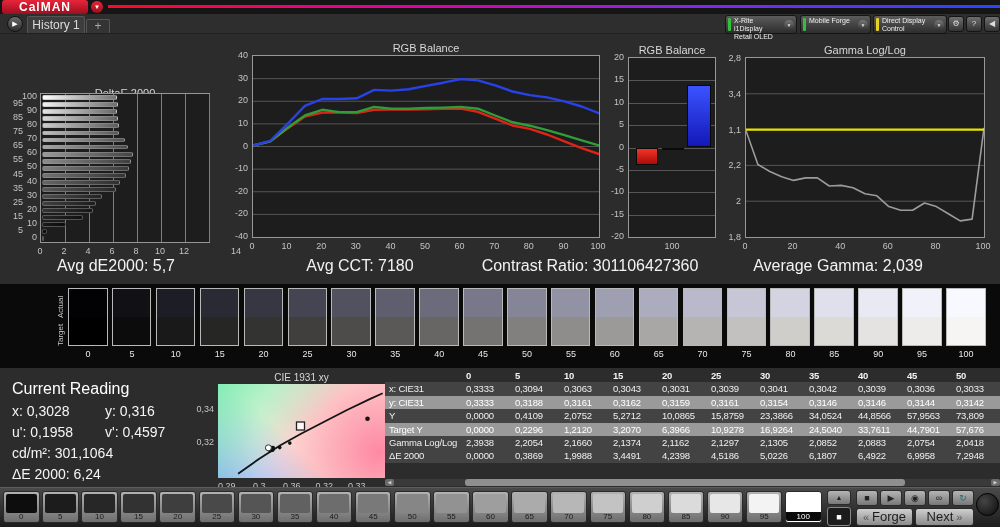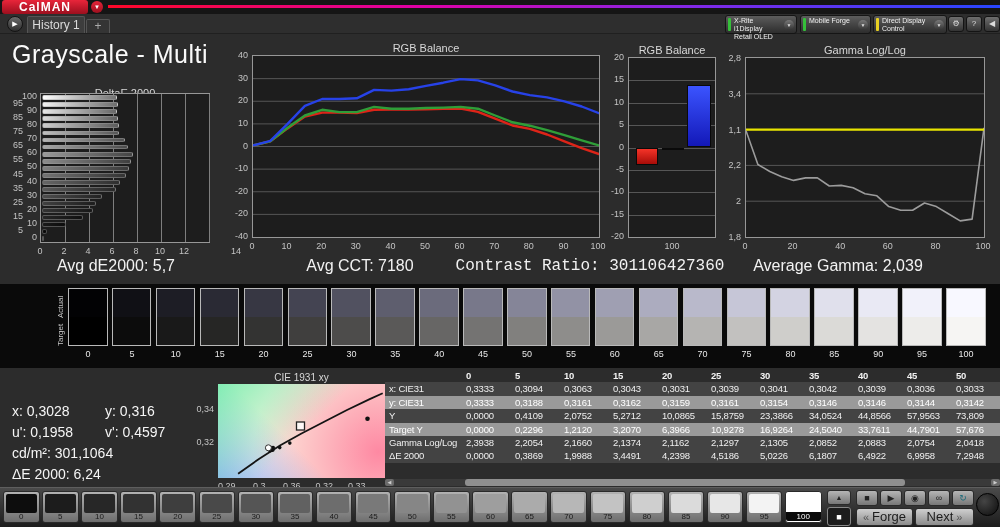--- a/index.html
+++ b/index.html
@@ -116,21 +116,20 @@
           <div class="meter-drop">▼</div>
         </div>
       </div>
     <div id="win-btns">
         <div class="win-btn" style="left: 948px;">⚙</div>
         <div class="win-btn" style="left: 966px;">?</div>
         <div class="win-btn" style="left: 984px;">◀</div>
       </div>
   </div>
 
-  <div class="page-title">Grayscale - Multi</div>
 
   <div id="chart-layer">
       <div class="chart-title" style="left: 40px; top: 80px; width: 170px; margin-top: 7px;">DeltaE 2000</div>
       <div class="plot" style="left: 40px; top: 93px; width: 170px; height: 150px;">
         <div class="vgrid" style="left: 24px;"></div>
         <div class="vgrid" style="left: 48px;"></div>
         <div class="vgrid" style="left: 72px;"></div>
         <div class="vgrid" style="left: 96px;"></div>
         <div class="vgrid" style="left: 120px;"></div>
         <div class="vgrid" style="left: 144px;"></div>
@@ -287,21 +286,21 @@
       <div class="tick c" style="left: 214.772px; top: 481px; width: 24px;">0,29</div>
       <div class="tick c" style="left: 247.263px; top: 481px; width: 24px;">0,3</div>
       <div class="tick c" style="left: 279.753px; top: 481px; width: 24px;">0,36</div>
       <div class="tick c" style="left: 312.243px; top: 481px; width: 24px;">0,32</div>
       <div class="tick c" style="left: 344.733px; top: 481px; width: 24px;">0,33</div>
     </div>
 
   <div id="stats-row">
       <div class="stat" style="left: 116px;">Avg dE2000: 5,7</div>
       <div class="stat" style="left: 360px;">Avg CCT: 7180</div>
-      <div class="stat" style="left: 590px; font-family: Liberation Mono, monospace;">Contrast Ratio: 301106427360</div>
+      <div class="stat" style="left: 590px;">Contrast Ratio: 301106427360</div>
       <div class="stat" style="left: 838px;">Average Gamma: 2,039</div>
     </div>
 
   <div class="strip" id="strip">
       <div class="strip-rowlab" style="left: 56px; top: 6px; height: 28px;">Actual</div>
       <div class="strip-rowlab" style="left: 56px; top: 34px; height: 28px;">Target</div>
       <div class="sw" style="left: 68px; top: 4px; width: 39.5px; height: 58px;">
         <div class="sw-half" style="top: 0px; background: rgb(2, 2, 4);"></div>
         <div class="sw-half" style="top: 50%; background: rgb(0, 0, 0);"></div>
       </div>
@@ -401,20 +400,21 @@
         <div class="sw-half" style="top: 50%; background: rgb(237, 236, 234);"></div>
       </div>
       <div class="sw-lab" style="left: 900.1px; top: 65px; width: 44px;">95</div>
       <div class="sw" style="left: 946px; top: 4px; width: 39.5px; height: 58px;">
         <div class="sw-half" style="top: 0px; background: rgb(248, 248, 255);"></div>
         <div class="sw-half" style="top: 50%; background: rgb(246, 245, 243);"></div>
       </div>
       <div class="sw-lab" style="left: 944px; top: 65px; width: 44px;">100</div>
     </div>
 
+  <div class="cr-title">Current Reading</div>
   <div class="cr-val" style="left:12px;top:403px;">x: 0,3028</div>
   <div class="cr-val" style="left:105px;top:403px;">y: 0,316</div>
   <div class="cr-val" style="left:12px;top:424px;">u': 0,1958</div>
   <div class="cr-val" style="left:105px;top:424px;">v': 0,4597</div>
   <div class="cr-val" style="left:12px;top:445px;">cd/m²: 301,1064</div>
   <div class="cr-val" style="left:12px;top:466px;">ΔE 2000: 6,24</div>
 
   <div class="dtable" id="dtable">
       <div class="trow head">
         <div class="tcell"></div>

